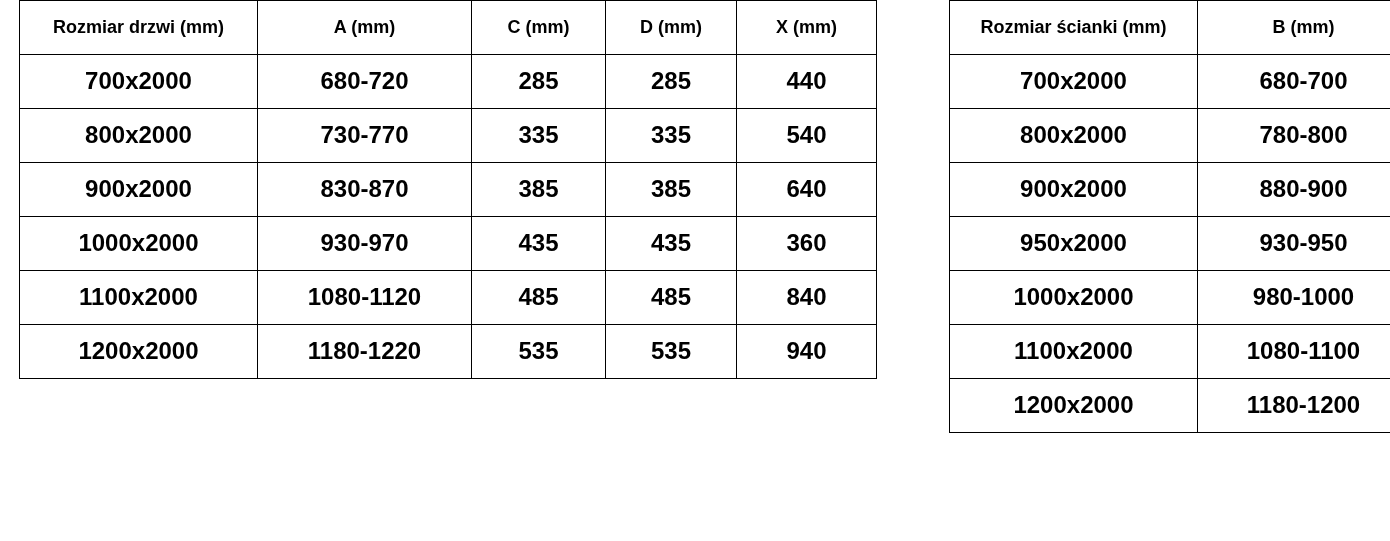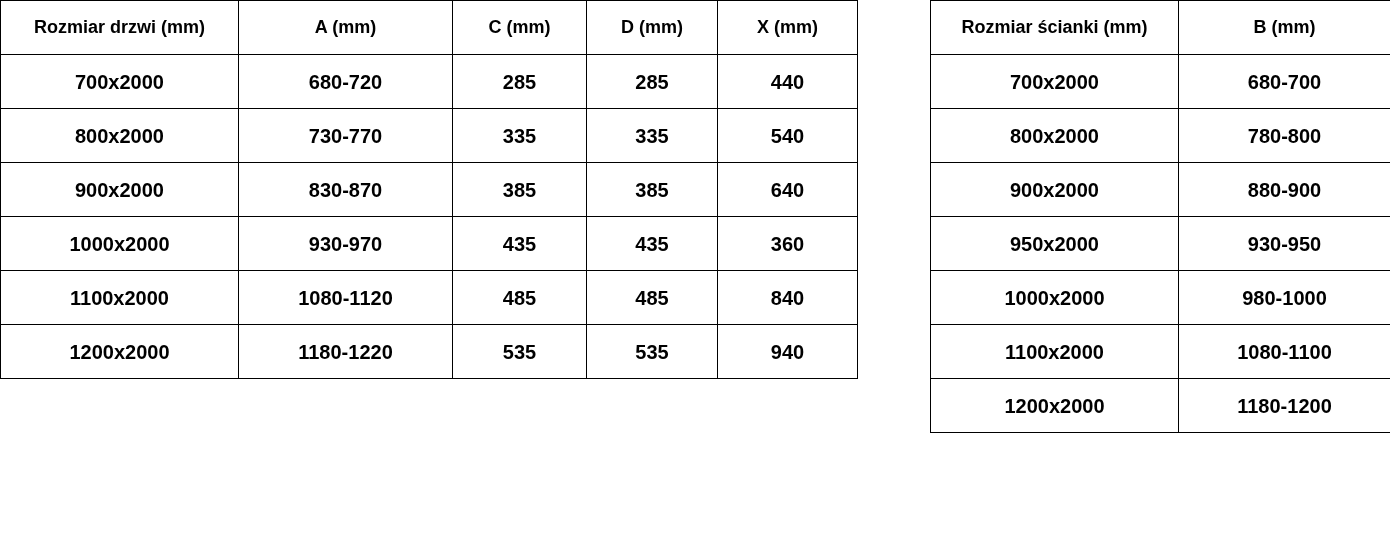--- a/index.html
+++ b/index.html
@@ -12,32 +12,33 @@
     height: 541px;
     font-family: "Liberation Sans", sans-serif;
     color: #000000;
     position: relative;
     overflow: hidden;
   }
   .page {
     position: relative;
     width: 1326px;
     height: 541px;
+    margin-left: 19px;
   }
   table.spec {
     border-collapse: collapse;
     table-layout: fixed;
     position: absolute;
     background: #ffffff;
   }
   table.spec td, table.spec th {
     border: 1px solid #000000;
     text-align: center;
     vertical-align: middle;
-    font-size: 20px;
+    font-size: 24px;
     font-weight: bold;
     color: #000000;
     padding: 0;
     height: 53.5px;
     line-height: 1.1;
     white-space: nowrap;
   }
   table.spec th {
     font-size: 18px;
   }

